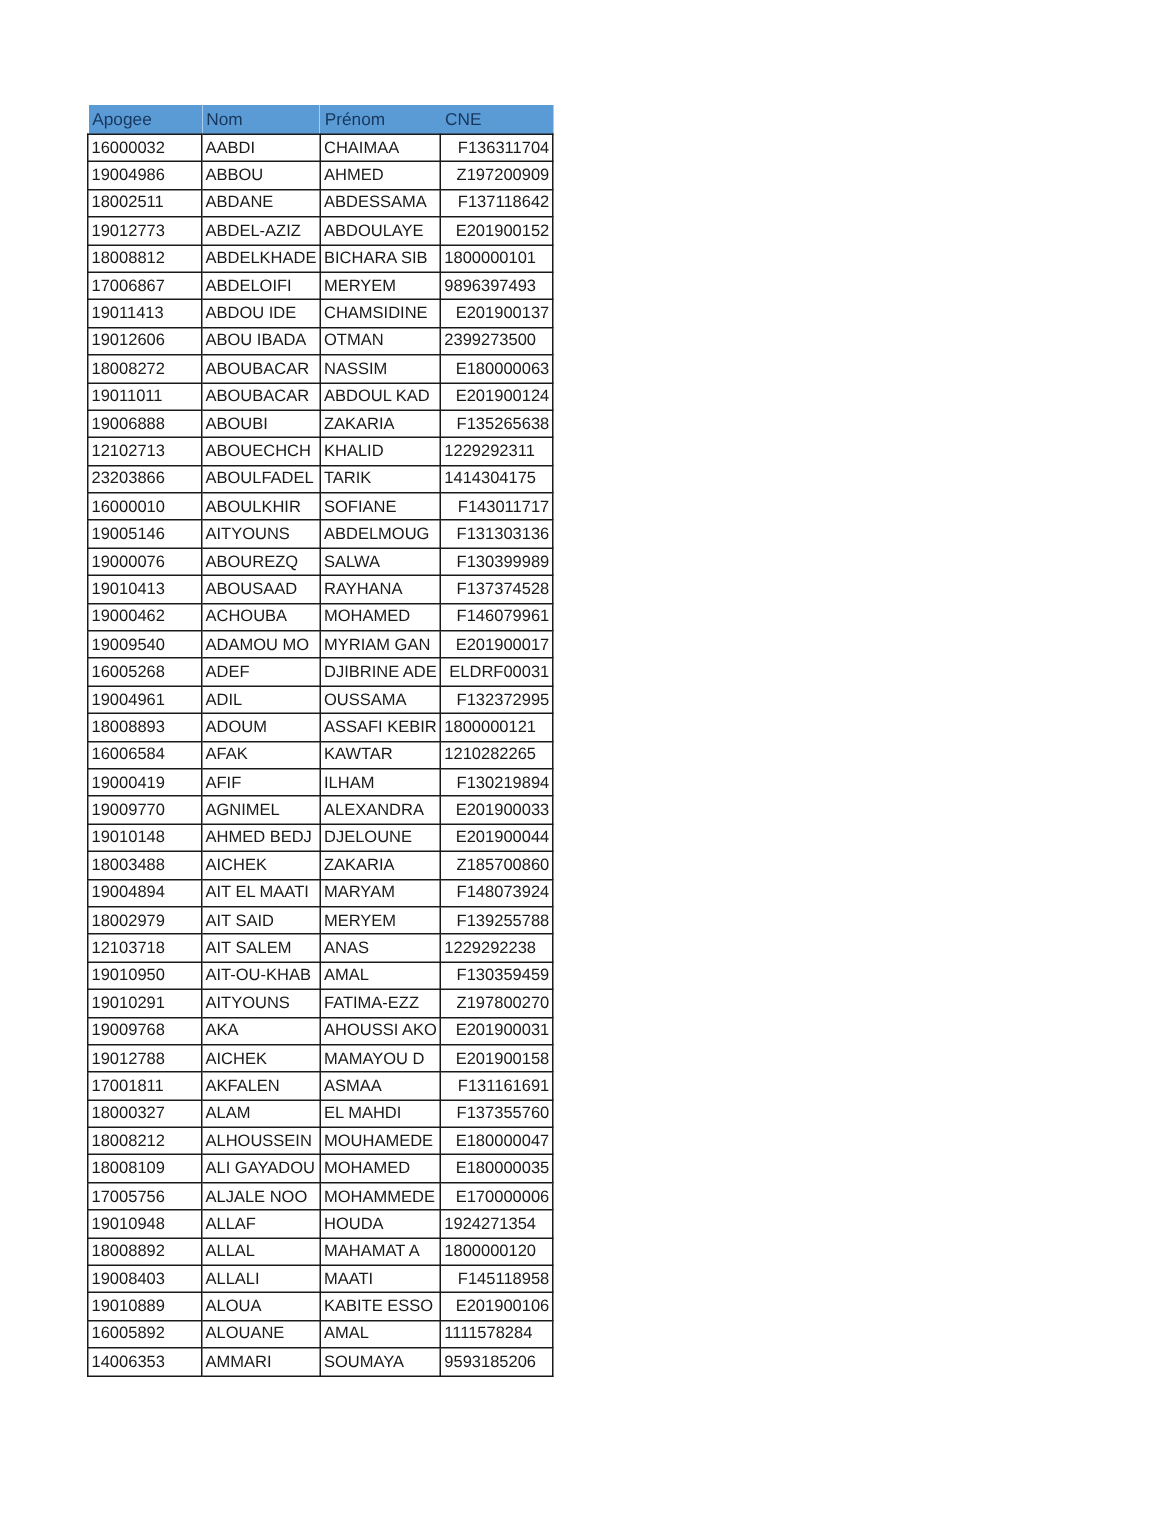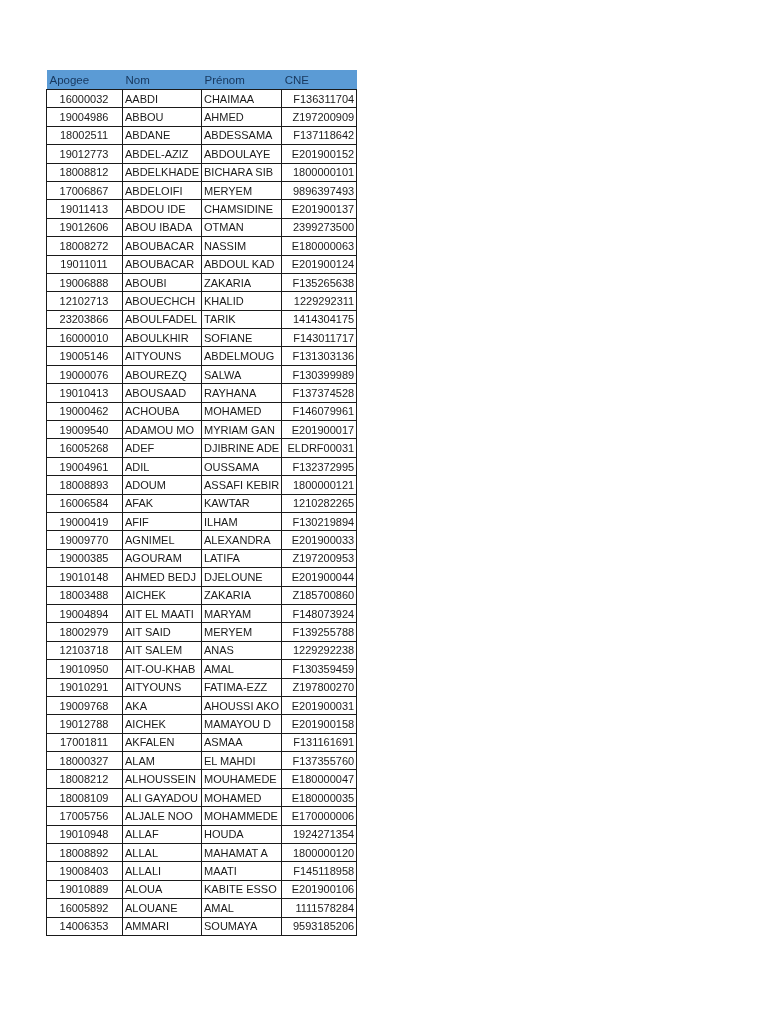--- a/index.html
+++ b/index.html
@@ -10,21 +10,21 @@
   }
   .page {
     position: relative;
     width: 768px;
     height: 1024px;
     background: #ffffff;
     overflow: hidden;
   }
   .sheet {
     position: absolute;
-    left: 46px;
+    left: 58px;
     top: 70px;
   }
   table.students {
     border-collapse: collapse;
     table-layout: fixed;
     font-size: 11px;
     color: #1a1a1a;
   }
   col.c-apogee { width: 76px; }
   col.c-nom    { width: 72px; }
@@ -45,24 +45,24 @@
   }
   tbody td {
     border: 1px solid #1a1a1a;
     height: 17.4px;
     padding: 0 2px;
     overflow: hidden;
     white-space: nowrap;
     vertical-align: middle;
     background: #ffffff;
   }
-  td.apogee { text-align: center; padding-right: 3px; }
+  td.apogee { text-align: left; padding-right: 3px; }
   td.nom, td.prenom { text-align: left; }
   td.cne { text-align: right; }
-  td.cne.num { text-align: right; padding-right: 2px; }
+  td.cne.num { text-align: left; padding-right: 2px; }
 </style>
 </head>
 <body>
 
 <div class="page">
   <div class="sheet">
     <table class="students">
       <colgroup>
         <col class="c-apogee">
         <col class="c-nom">
@@ -222,26 +222,20 @@
             <td class="prenom">ILHAM</td>
             <td class="cne">F130219894</td>
           </tr>
           <tr>
             <td class="apogee">19009770</td>
             <td class="nom">AGNIMEL</td>
             <td class="prenom">ALEXANDRA</td>
             <td class="cne">E201900033</td>
           </tr>
           <tr>
-            <td class="apogee">19000385</td>
-            <td class="nom">AGOURAM</td>
-            <td class="prenom">LATIFA</td>
-            <td class="cne">Z197200953</td>
-          </tr>
-          <tr>
             <td class="apogee">19010148</td>
             <td class="nom">AHMED BEDJ</td>
             <td class="prenom">DJELOUNE</td>
             <td class="cne">E201900044</td>
           </tr>
           <tr>
             <td class="apogee">18003488</td>
             <td class="nom">AICHEK</td>
             <td class="prenom">ZAKARIA</td>
             <td class="cne">Z185700860</td>

